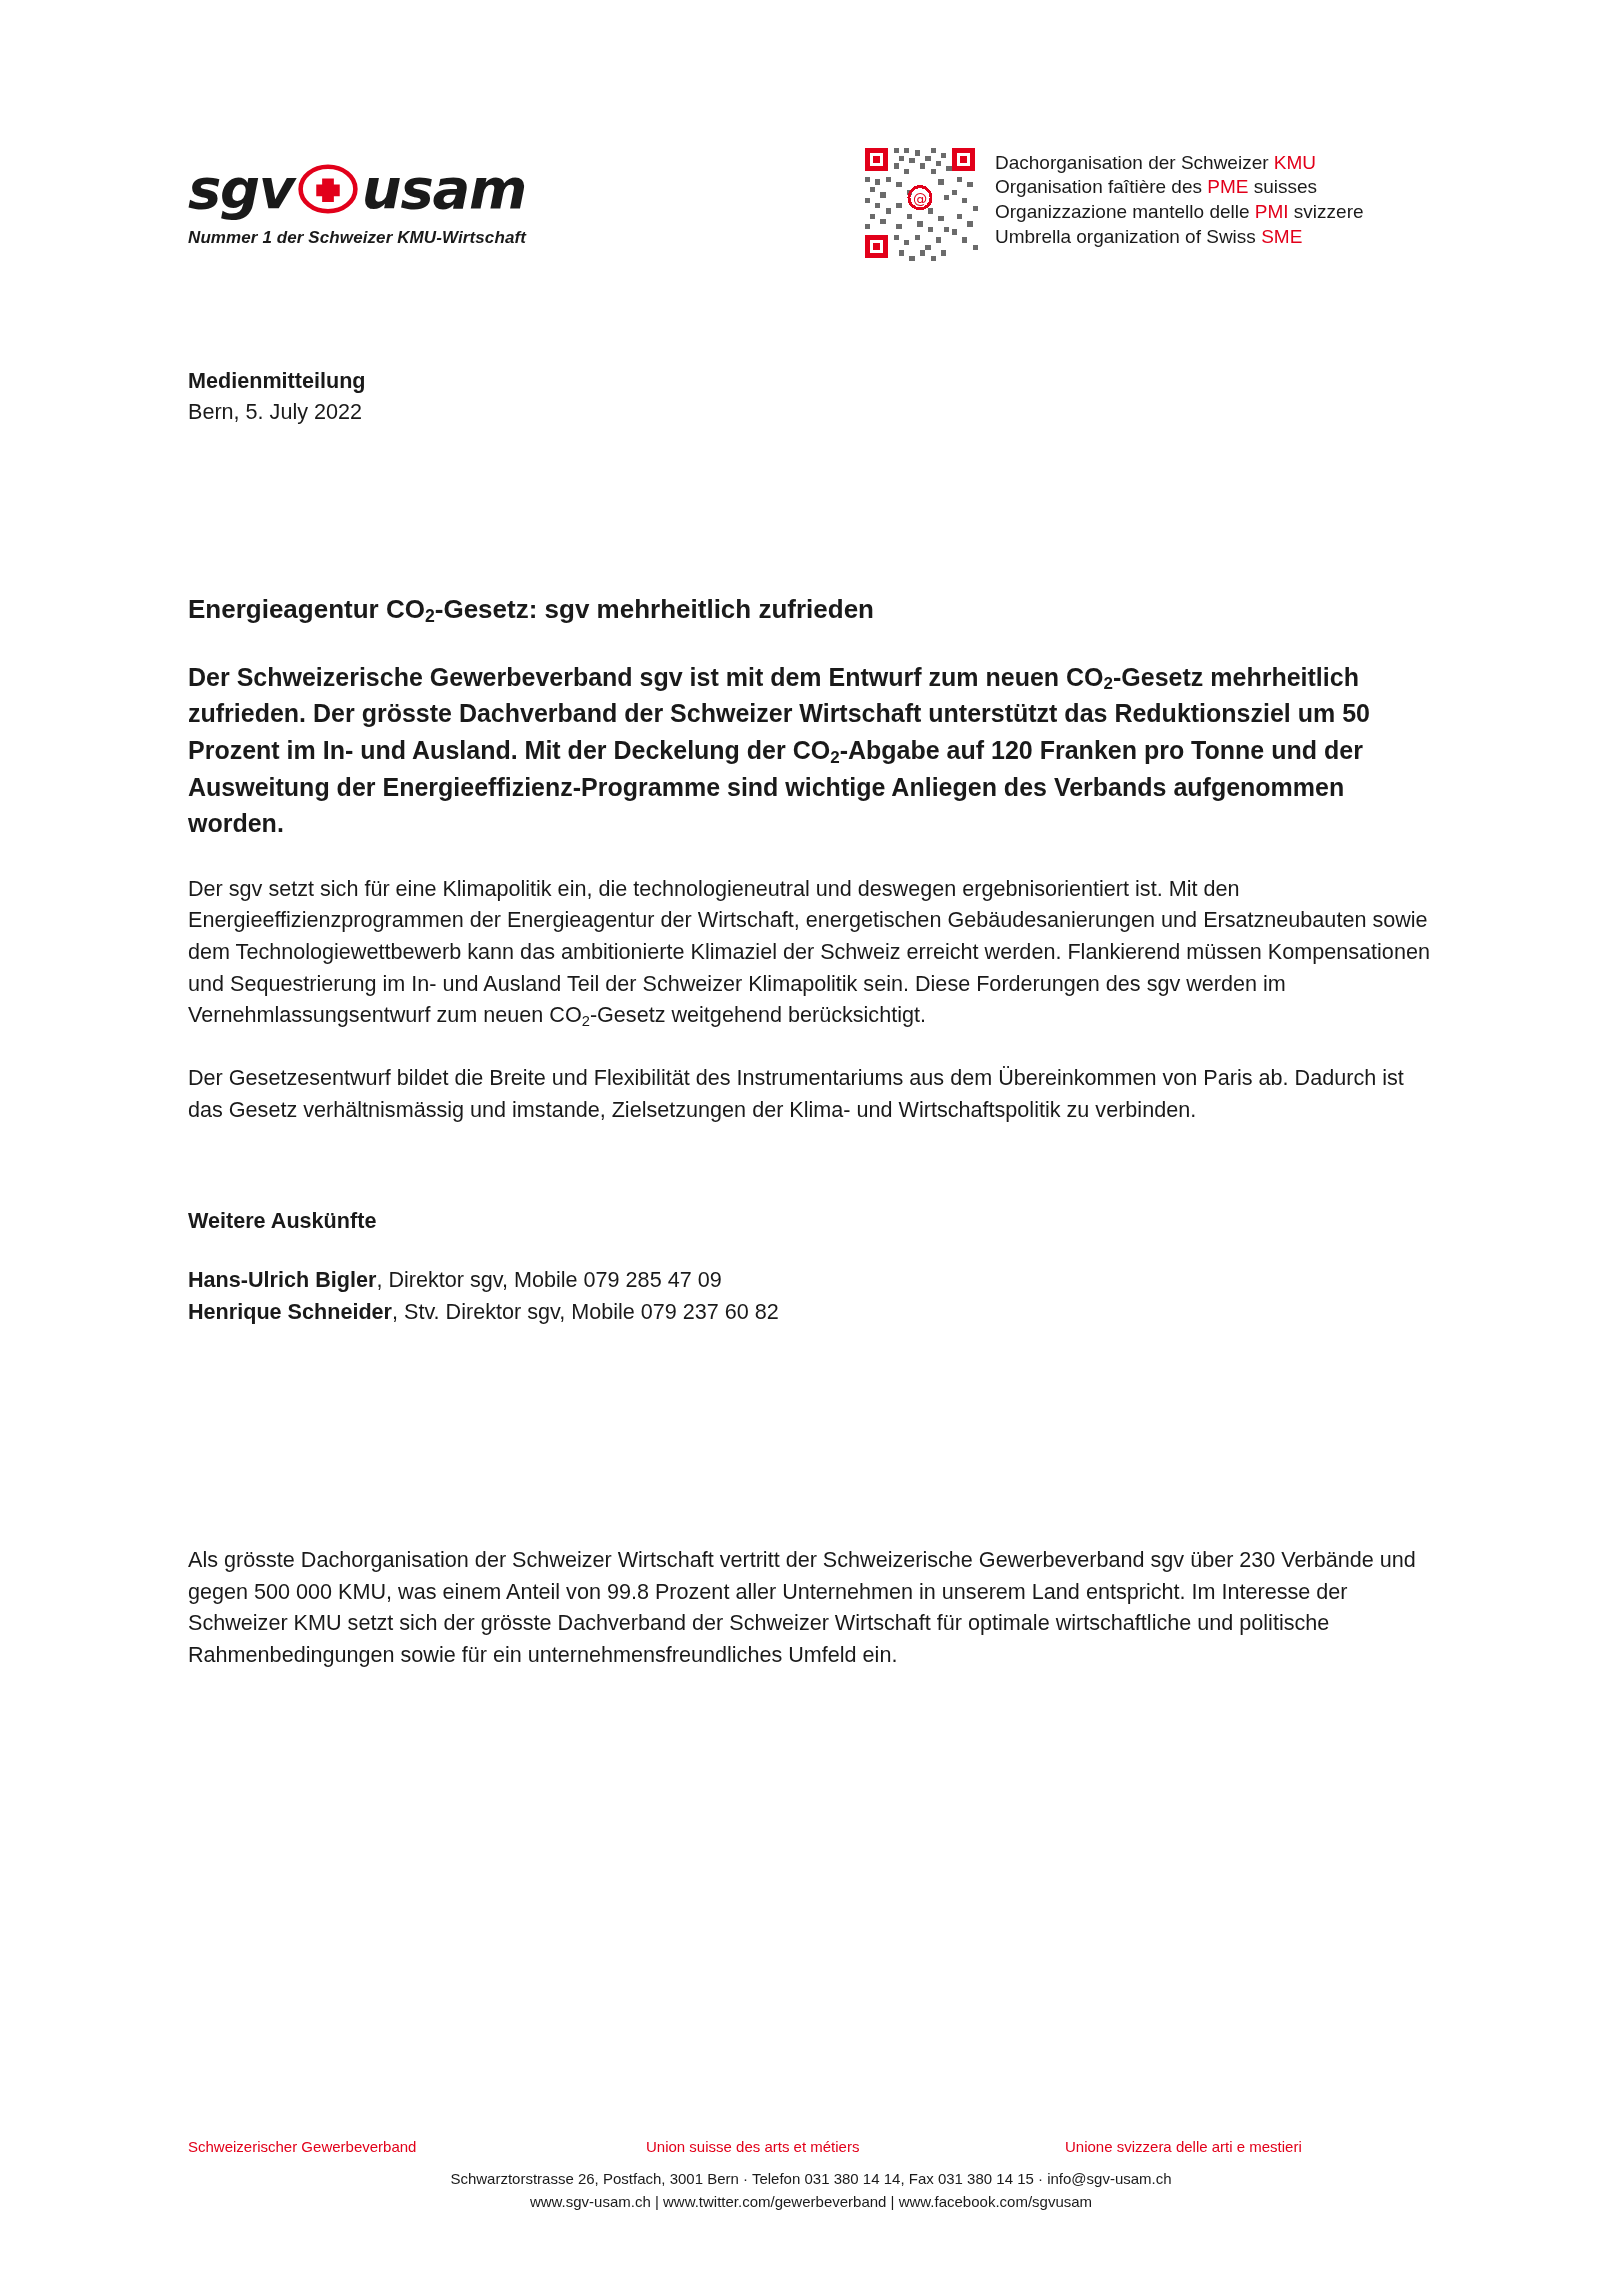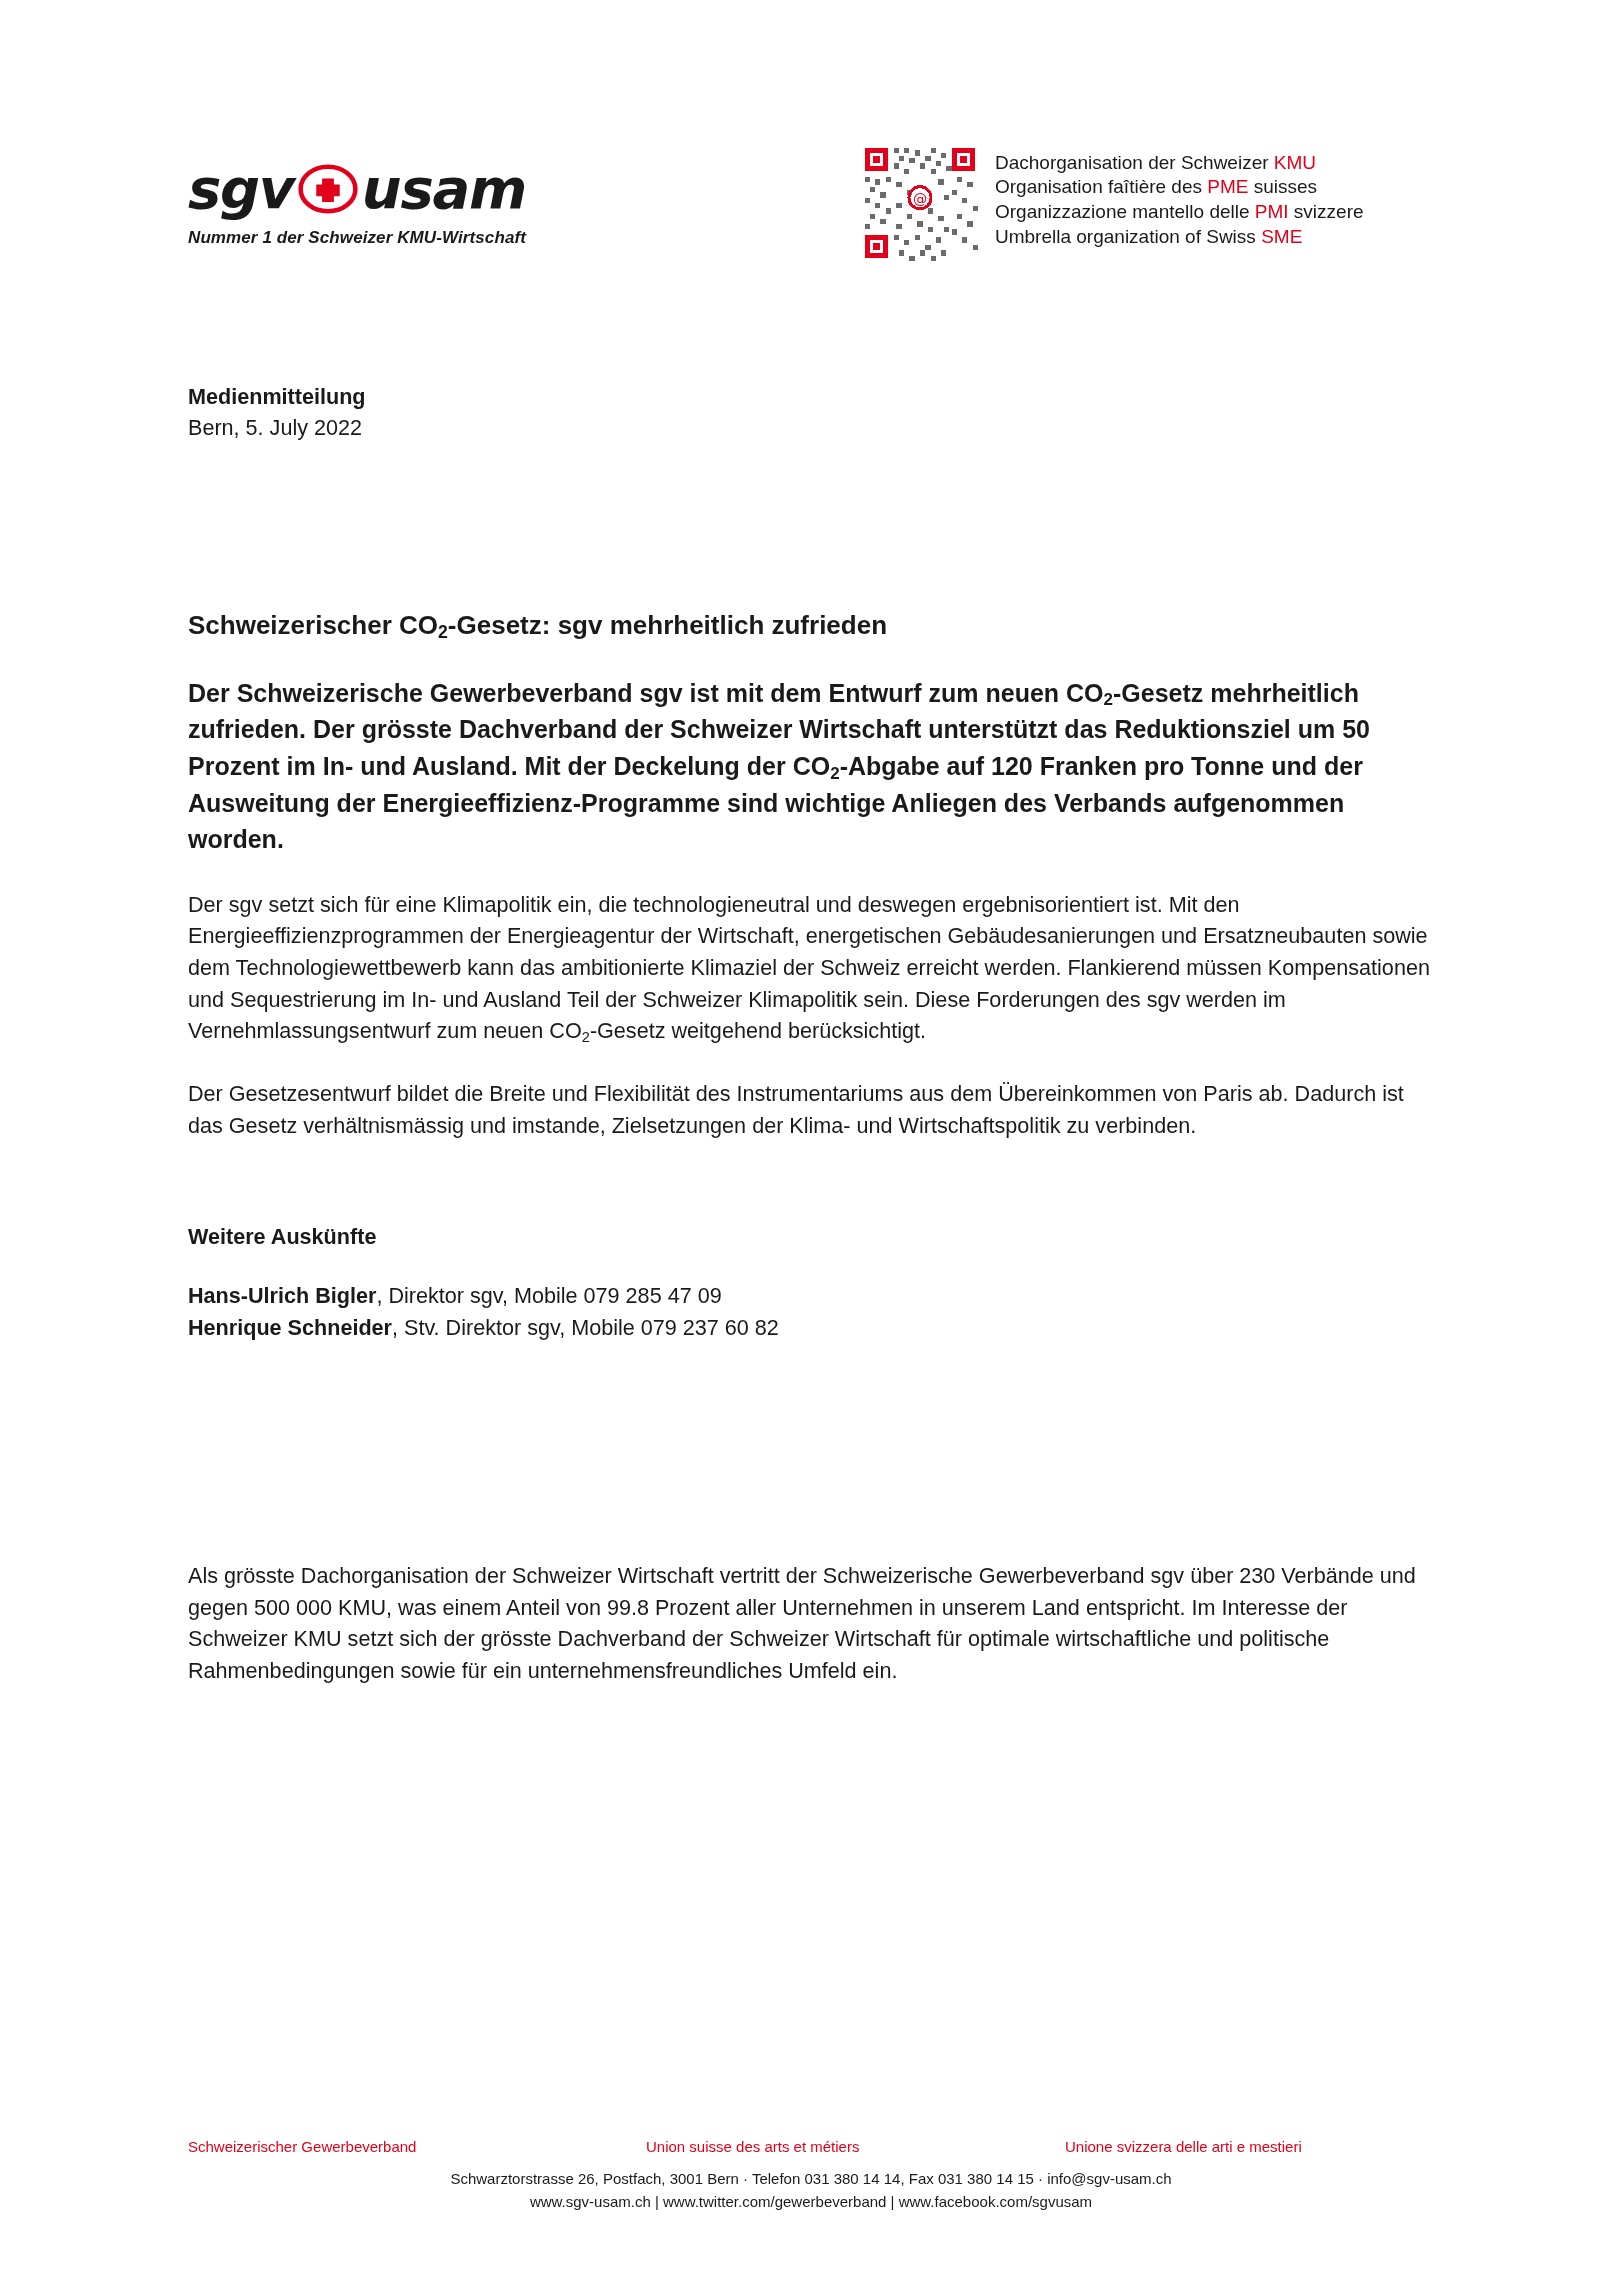--- a/index.html
+++ b/index.html
@@ -82,21 +82,21 @@
     line-height: 1.31;
     color: #1a1a1a;
     white-space: nowrap;
   }
   .qr-lines .hl { color: #e2001a; }
 
   
   .content {
     position: absolute;
     left: 188px;
-    top: 382px;
+    top: 366px;
     width: 1247px;
   }
   .meta-title {
     font-size: 21.6px;
     font-weight: bold;
     line-height: 1.42;
   }
   .meta-date {
     font-size: 21.6px;
     line-height: 1.42;
@@ -295,21 +295,21 @@
       </div>
     </div>
   </div>
 
   <div class="content">
 
     <div class="meta-title">Medienmitteilung</div>
     <div class="meta-date">Bern, 5. July 2022</div>
 
     <h1 class="headline">
-      <span>Schweizerischer CO</span><sub>2</sub><span>-Gesetz: sgv mehrheitlich zufrieden</span>
+      <span>Energieagentur CO</span><sub>2</sub><span>-Gesetz: sgv mehrheitlich zufrieden</span>
     </h1>
 
     <div class="lead">
       <span>Der Schweizerische Gewerbeverband sgv ist mit dem Entwurf zum neuen CO</span><sub>2</sub><span>-Gesetz mehrheitlich zufrieden. Der grösste Dachverband der Schweizer Wirtschaft unterstützt das Reduktionsziel um 50 Prozent im In- und Ausland. Mit der Deckelung der CO</span><sub>2</sub><span>-Abgabe auf 120 Franken pro Tonne und der Ausweitung der Energieeffizienz-Programme sind wichtige Anliegen des Verbands aufgenommen worden.</span>
     </div>
 
     <p class="para">
       <span>Der sgv setzt sich für eine Klimapolitik ein, die technologieneutral und deswegen ergebnisorientiert ist. Mit den Energieeffizienzprogrammen der Energieagentur der Wirtschaft, energetischen Gebäudesanierungen und Ersatzneubauten sowie dem Technologiewettbewerb kann das ambitionierte Klimaziel der Schweiz erreicht werden. Flankierend müssen Kompensationen und Sequestrierung im In- und Ausland Teil der Schweizer Klimapolitik sein. Diese Forderungen des sgv werden im Vernehmlassungsentwurf zum neuen CO</span><sub>2</sub><span>-Gesetz weitgehend berücksichtigt.</span>
     </p>
 

